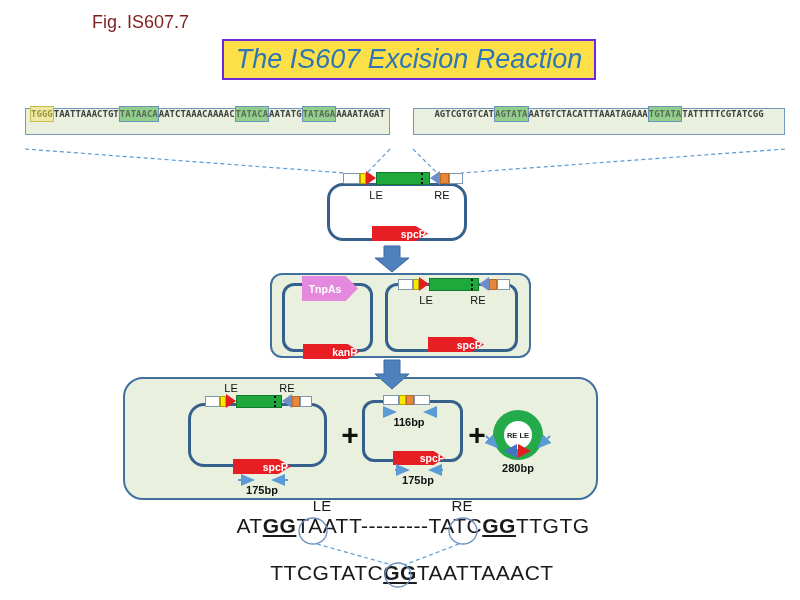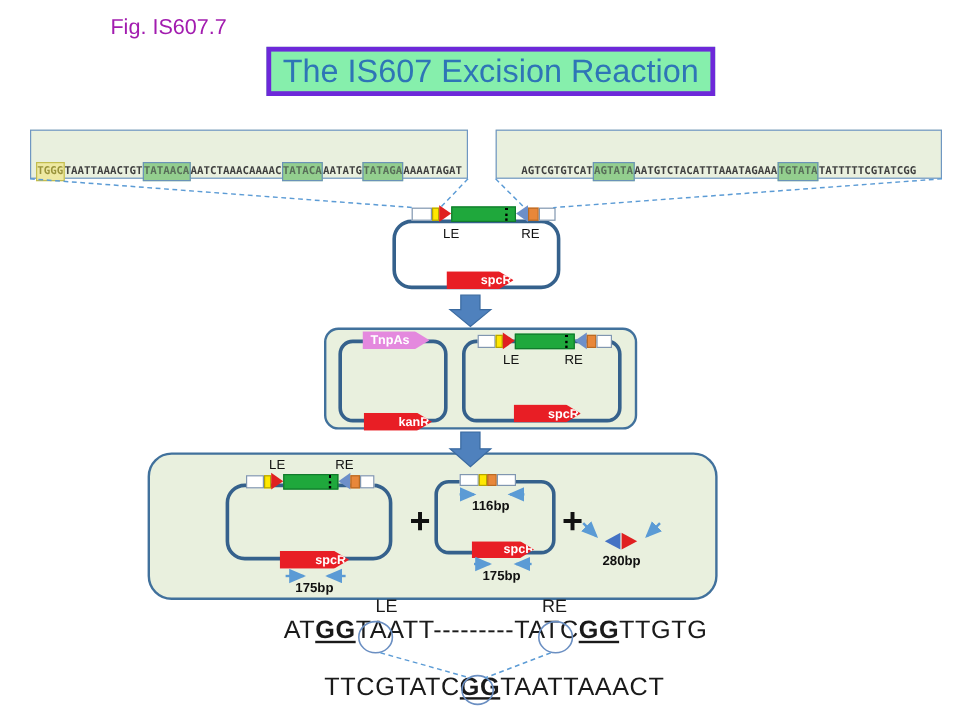--- a/index.html
+++ b/index.html
@@ -5,30 +5,30 @@
   * { margin:0; padding:0; box-sizing:border-box; }
   html,body { width:800px; height:600px; }
   body { font-family:"Liberation Sans", sans-serif; background:#fff; }
   .canvas { position:relative; width:800px; height:600px; background:#fff; overflow:hidden; }
   .abs { position:absolute; }
 
   
   .logo { left:8px; top:6px; width:72px; height:72px; border-radius:6px;
           background:linear-gradient(135deg,#6f8fc7 0%, #3c5da5 45%, #5d7fbe 70%, #2f4f96 100%);
           box-shadow:3px 3px 4px rgba(120,120,120,.7); }
-  .fig-label { left:92px; top:12px; font-size:18px; color:#a21caf; }
-
-  
-  .title-box { left:222px; top:39px; width:374px; height:41px; border:4px solid #6d28d9;
-               background:#86efac; display:flex; align-items:center; justify-content:center; }
+  .fig-label { left:92px; top:12px; font-size:18px; color:#7f1d1d; }
+
+  
+  .title-box { left:222px; top:39px; width:374px; height:41px; border:2px solid #6d28d9;
+               background:#fde047; display:flex; align-items:center; justify-content:center;font-style:italic; }
   .title-box span { color:#2e75b6; font-size:27px; }
 
   
-  .seq-box { top:108px; height:41px; background:#e9f0de; border:1px solid #6f97c2;
-             display:flex; align-items:flex-end; justify-content:center; }
+  .seq-box { top:108px; height:27px; background:#e9f0de; border:1px solid #6f97c2;
+             display:flex; align-items:flex-start; justify-content:center; }
   .seq-left { left:25px; width:365px; }
   .seq-right { left:413px; width:372px; }
   .seqtext { font-family:"DejaVu Sans Mono", monospace; font-weight:bold; font-size:9px;
              color:#3f3f3f; white-space:nowrap; }
   .hl-g { background:#93ce8e; border:1px solid #6a93b8; color:#586e59; padding:2px 0; }
   .hl-y { background:#eee9a2; border:1px solid #c3bd4e; color:#9a943c; padding:2px 0; }
 
   
   .gbox { background:#e9f0de; border:2px solid #41719c; }
   .box2 { left:270px; top:273px; width:261px; height:85px; border-radius:12px; }
@@ -105,21 +105,21 @@
     <span class="tri-l"></span>
     <span class="co" style="width:9px"></span>
     <span class="cw" style="width:14px"></span>
   </div>
   <div class="abs lere" style="left:356px;top:189px;">LE</div>
   <div class="abs lere" style="left:422px;top:189px;">RE</div>
   <div class="abs gene red" style="left:372px;top:226px;width:56px;height:15px;">spcR</div>
 
   <div class="abs gbox box2"></div>
   <div class="abs plasmid" style="left:282px;top:283px;width:91px;height:69px;border-radius:12px;"></div>
-  <div class="abs gene pink" style="left:302px;top:276px;width:56px;height:15px;">TnpAs</div>
+  <div class="abs gene pink" style="left:302px;top:276px;width:56px;height:25px;">TnpAs</div>
   <div class="abs gene red" style="left:303px;top:344px;width:57px;height:15px;">kanR</div>
   <div class="abs plasmid" style="left:385px;top:283px;width:133px;height:69px;border-radius:12px;"></div>
   <div class="abs cassette" style="left:398px;top:277px;width:112px;">
     <span class="cw" style="width:15px"></span>
     <span class="cy" style="width:6px"></span>
     <span class="tri-r"></span>
     <span class="cg">
         <span class="dots"></span>
       </span>
     <span class="tri-l"></span>
@@ -157,20 +157,23 @@
     <span class="cy" style="width:7px;height:10px"></span>
     <span class="co" style="width:8px;height:10px"></span>
     <span class="cw" style="width:16px;height:10px"></span>
   </div>
   <div class="abs bp" style="left:379px;top:416px;">116bp</div>
   <div class="abs gene red" style="left:393px;top:451px;width:52px;height:14px;">spcR</div>
   <div class="abs bp" style="left:388px;top:474px;">175bp</div>
 
   <div class="abs plus" style="left:463px;top:418px;">+</div>
 
+  <div class="abs donut">
+    <span>RE LE</span>
+  </div>
   <div class="abs bp" style="left:488px;top:462px;">280bp</div>
 
   <div class="abs jlab" style="left:302px;top:497px;">LE</div>
   <div class="abs jlab" style="left:442px;top:497px;">RE</div>
   <div class="abs jline" style="left:13px;top:514px;"><span>AT</span><span class="gg">GG</span><span>TAATT---------TATC</span><span class="gg">GG</span><span>TTGTG</span></div>
   <div class="abs jline" style="left:12px;top:561px;"><span>TTCGTATC</span><span class="gg">GG</span><span>TAATTAAACT</span></div>
 
 
   <svg class="overlay" width="800" height="600" viewBox="0 0 800 600">
     <defs>

